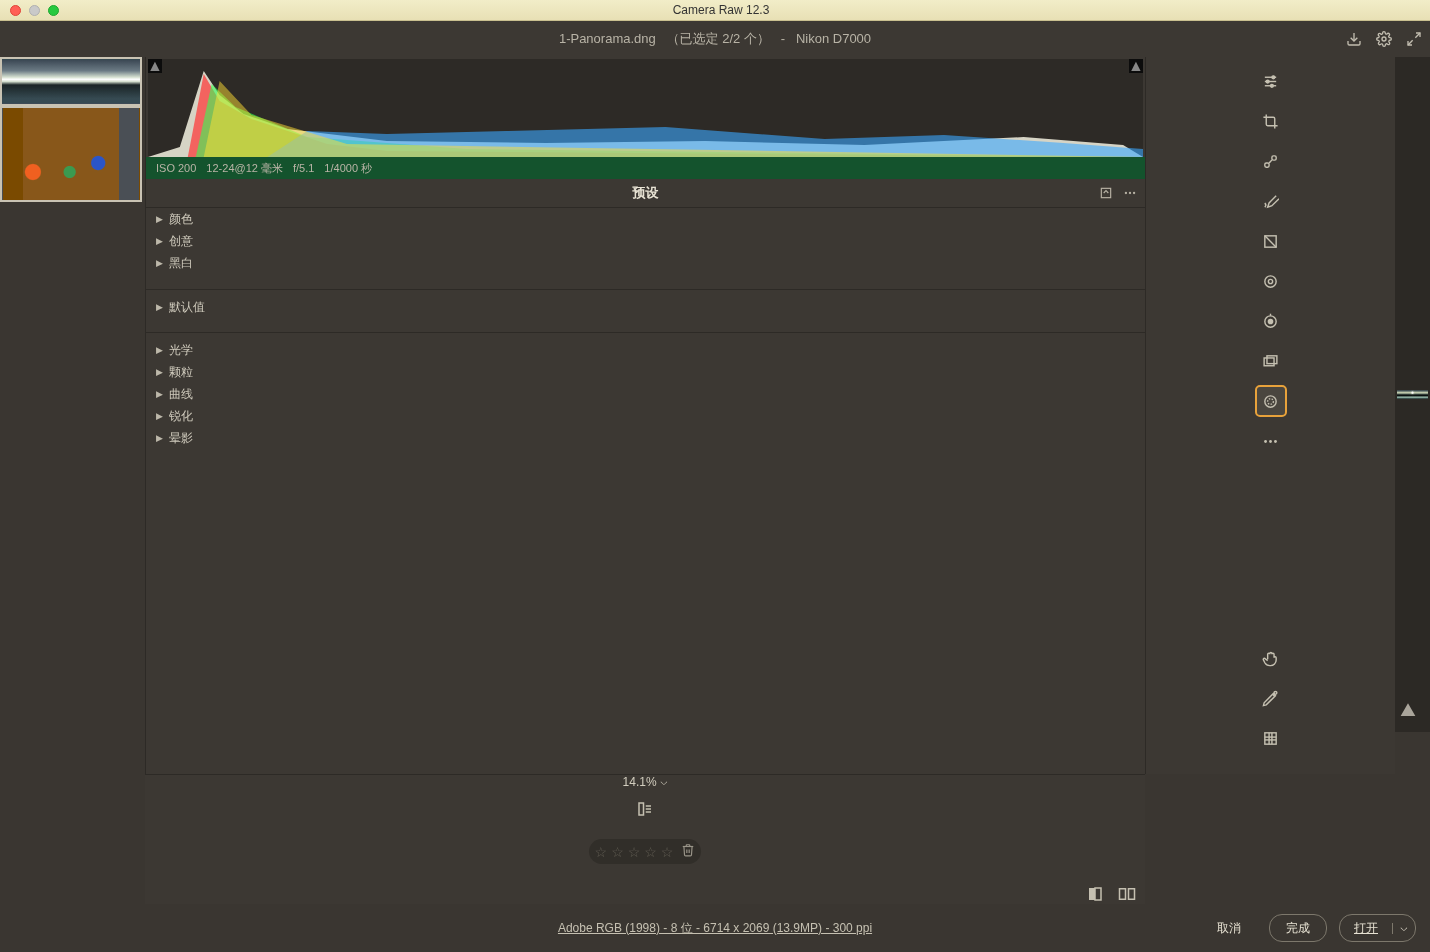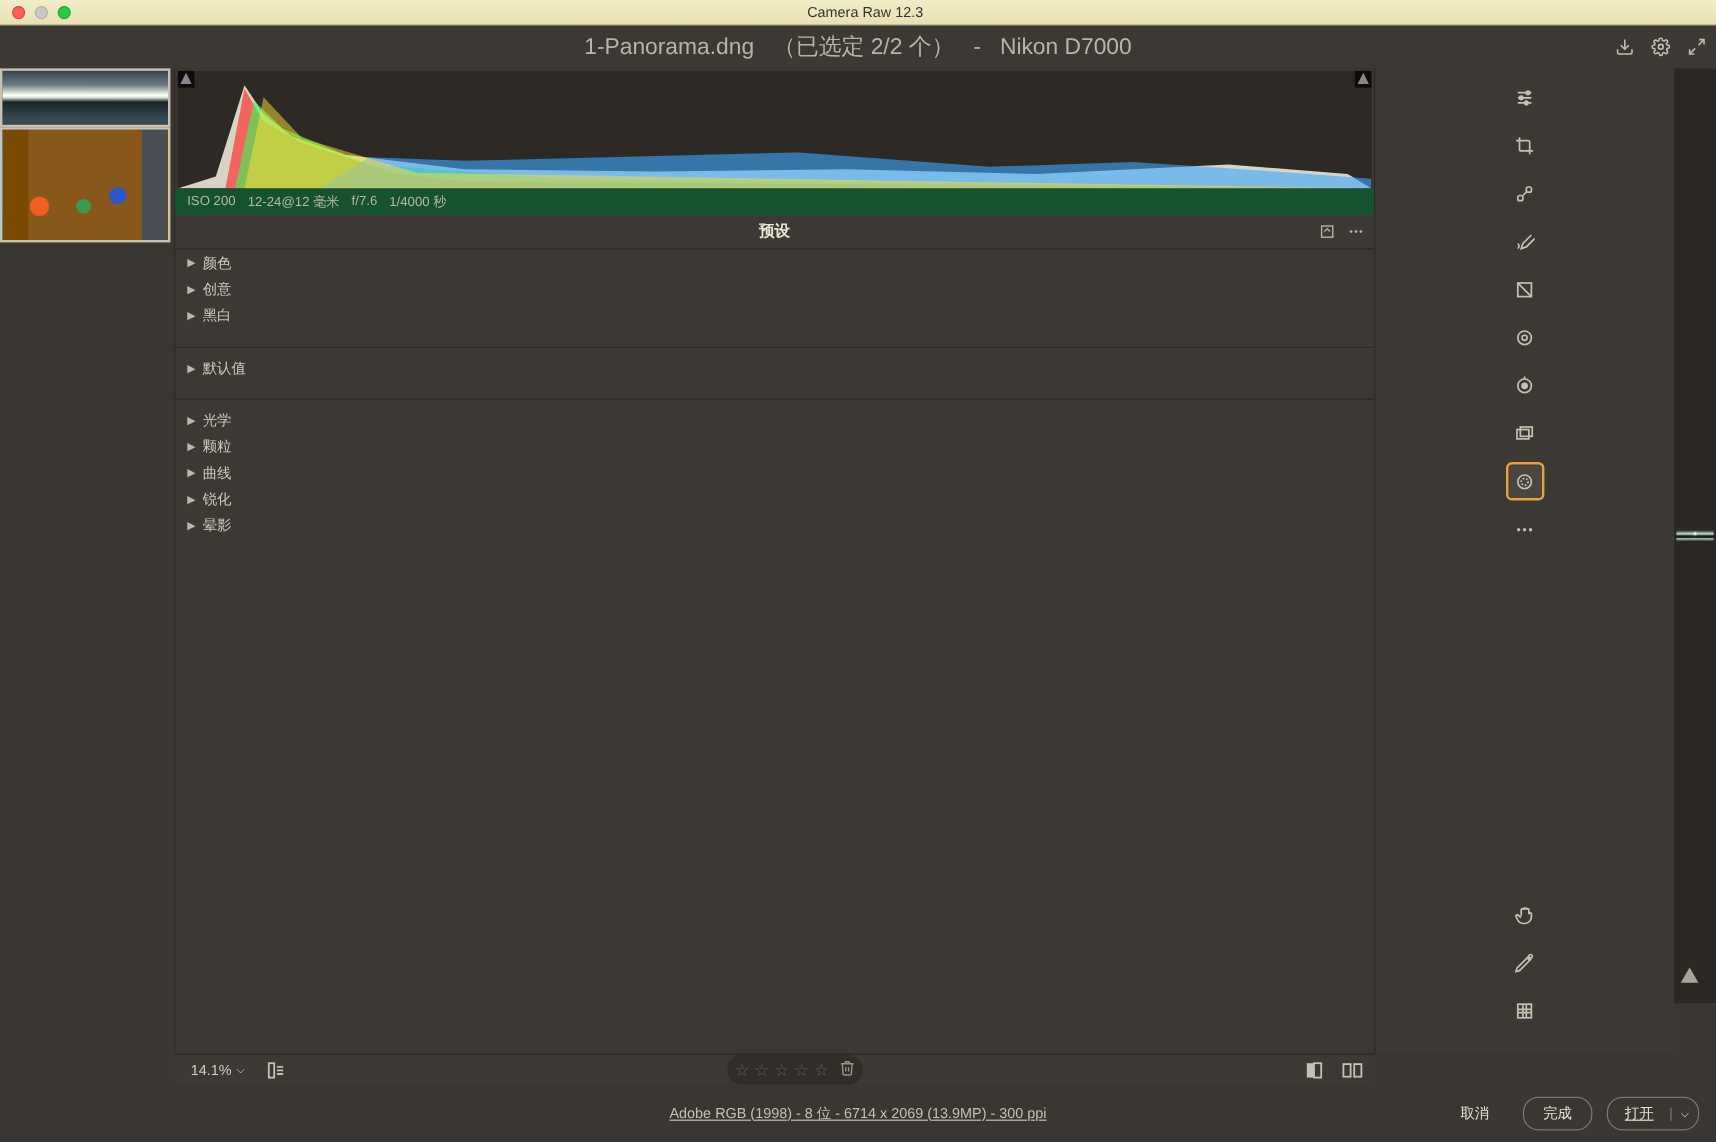--- a/index.html
+++ b/index.html
@@ -57,21 +57,21 @@
   
   .header {
     height: 36px;
     display: flex;
     align-items: center;
     justify-content: center;
     color: #c8c3b8;
     position: relative;
   }
   .header-title {
-    font-size: 19px;
+    font-size: 13px;
     color: #b8b3a6;
   }
   .header-tools {
     position: absolute;
     right: 8px;
     display: flex;
     gap: 14px;
     align-items: center;
   }
   .hdr-icon { width:16px; height:16px; color:#c2bdb0; cursor:pointer; display:flex; align-items:center; justify-content:center;}
@@ -267,20 +267,21 @@
 
   
   .bottom-bar {
     grid-column: 2 / 3;
     background: #3c3833;
     display: flex;
     align-items: center;
     padding: 0 8px;
     gap: 10px;
     border-top:1px solid #2d2a26;
+    flex-direction:column;
   }
   .zoom-display {
     font-size: 12px;
     color: #d2cdbe;
     padding: 0 6px;
     display:flex;align-items:center;gap:4px;
     cursor:pointer;
   }
   .zoom-display .chev{font-size:9px;}
   .bb-icon{
@@ -421,21 +422,21 @@
           <path fill="#f5f2e2" opacity="0.85" d="M0,98 L8,88 L14,12 L18,36 L24,55 L35,70 L60,82 L100,84 L140,82 L180,86 L220,78 L245,86 L250,98 Z"></path>
           <path fill="#ff3333" opacity="0.7" d="M10,98 L14,15 L18,42 L26,60 L45,85 L60,92 L250,98 Z"></path>
           <path fill="#33ff55" opacity="0.6" d="M12,98 L16,25 L22,48 L40,78 L80,90 L250,98 Z"></path>
           <path fill="#3aa8ff" opacity="0.6" d="M30,98 L40,72 L60,75 L90,72 L130,68 L170,80 L200,76 L230,84 L250,90 L250,98 Z"></path>
           <path fill="#ffdd33" opacity="0.5" d="M14,98 L18,22 L26,56 L50,85 L250,98 Z"></path>
         </svg>
       </div>
       <div class="hist-info">
         <span>ISO 200</span>
         <span>12-24@12 毫米</span>
-        <span>f/7.6</span>
+        <span>f/5.1</span>
         <span>1/4000 秒</span>
       </div>
       <div class="panel-header">
         <span>预设</span>
         <div class="panel-header-tools">
           <div class="micon">
             <svg viewBox="0 0 24 24" fill="none" stroke="currentColor" stroke-width="2">
                 <rect x="4" y="4" width="16" height="16"></rect>
                 <polyline points="8 12 12 8 16 12"></polyline>
               </svg>

